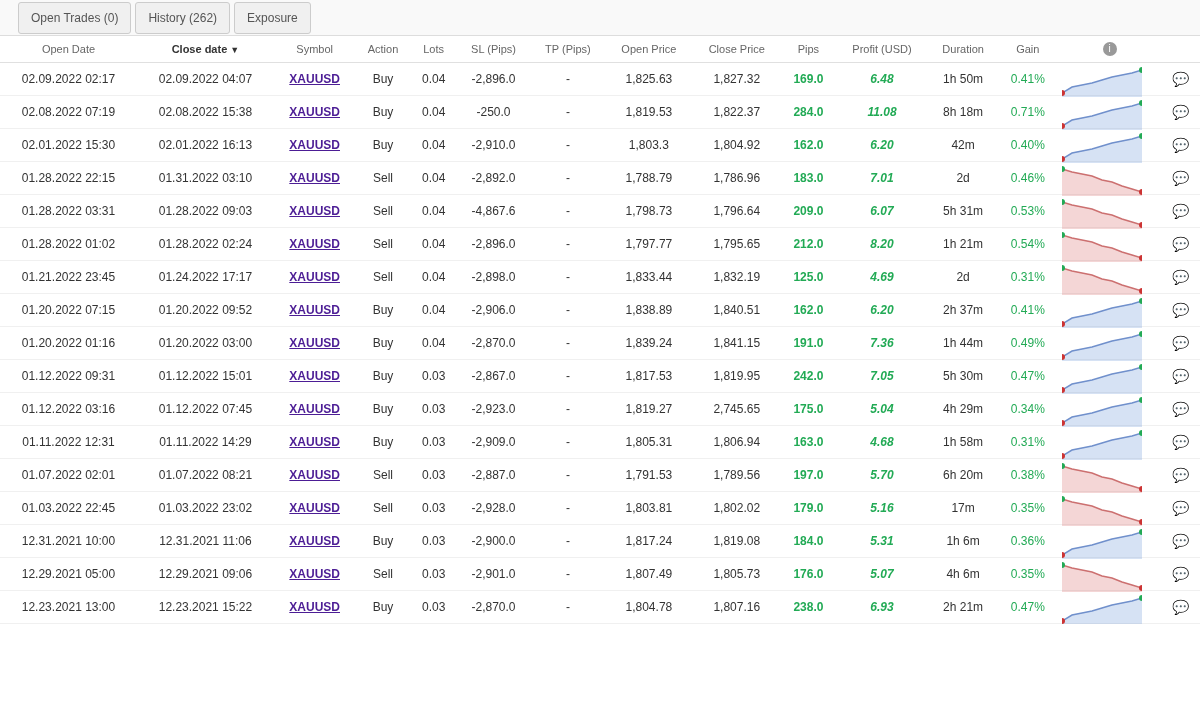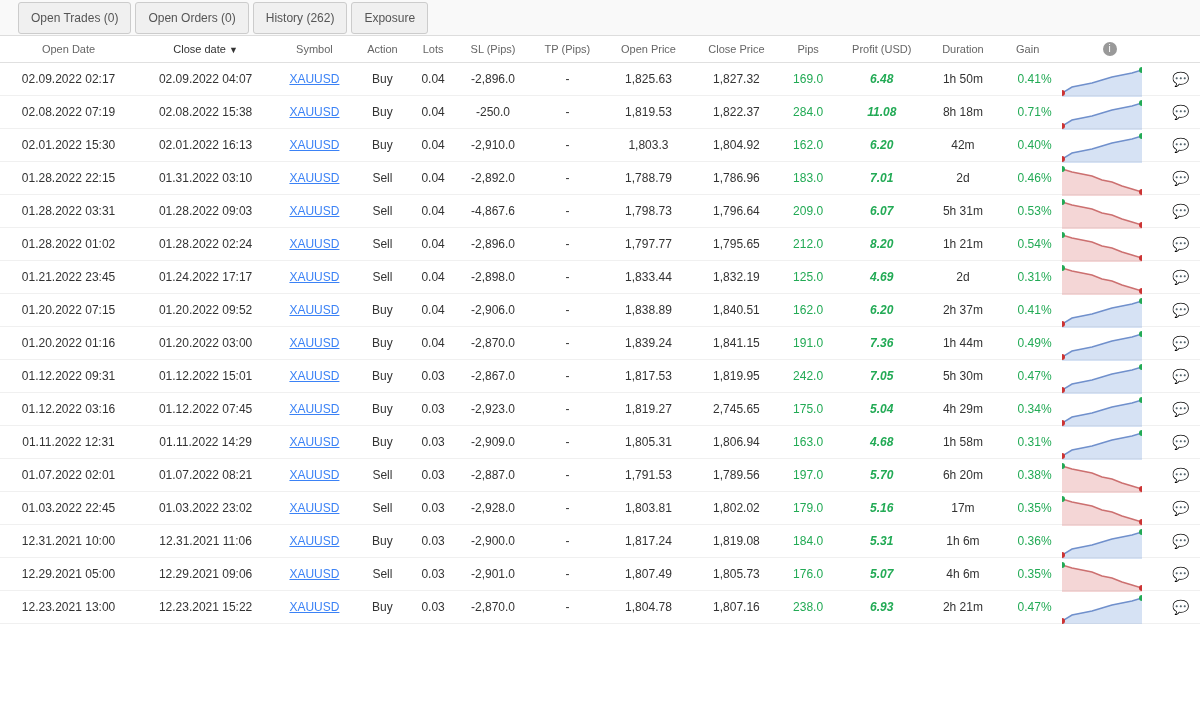--- a/index.html
+++ b/index.html
@@ -73,28 +73,29 @@
     }
 
     tbody td {
       padding: 5px 6px;
       text-align: center;
       white-space: nowrap;
       vertical-align: middle;
     }
 
     .symbol-link {
-      color: #3b82f6;
+      color: #4c1d95;
       text-decoration: underline;
       cursor: pointer;
-    }
-
-    .pips-green { color: #22aa55; font-weight: normal; }
+      font-weight: bold;
+    }
+
+    .pips-green { color: #22aa55; font-weight: bold; }
     .profit-green { color: #22aa55; font-weight: bold; font-style: italic; }
-    .gain-green { color: #22aa55; text-align: right; }
+    .gain-green { color: #22aa55; }
 
     .mini-chart {
       display: inline-block;
       width: 80px;
       height: 32px;
       vertical-align: middle;
     }
 
     .info-icon {
       display: inline-block;
@@ -109,33 +110,32 @@
       cursor: pointer;
     }
   </style>
 </head>
 <body>
 
 <div class="header">
   <span class="header-title"></span>
   <div id="tabs-container" style="display:flex;align-items:center;">
       <div class="tab">Open Trades (0)</div>
-      <div class="tab">Open Orders (0)</div>
       <div class="tab">History (262)</div>
       <div class="tab">Exposure</div>
     </div>
   <span class="more-btn"></span>
 </div>
 
 <div class="table-container">
   <table>
     <thead id="table-head">
     <tr>
           <th>Open Date</th>
-          <th style="color: rgb(51, 51, 51);">Close date <span class="sort-arrow">▼</span></th>
+          <th style="color: rgb(51, 51, 51); font-weight: bold;">Close date <span class="sort-arrow">▼</span></th>
           <th>Symbol</th>
           <th>Action</th>
           <th>Lots</th>
           <th>SL (Pips)</th>
           <th>TP (Pips)</th>
           <th>Open Price</th>
           <th>Close Price</th>
           <th>Pips</th>
           <th>Profit (USD)</th>
           <th>Duration</th>

